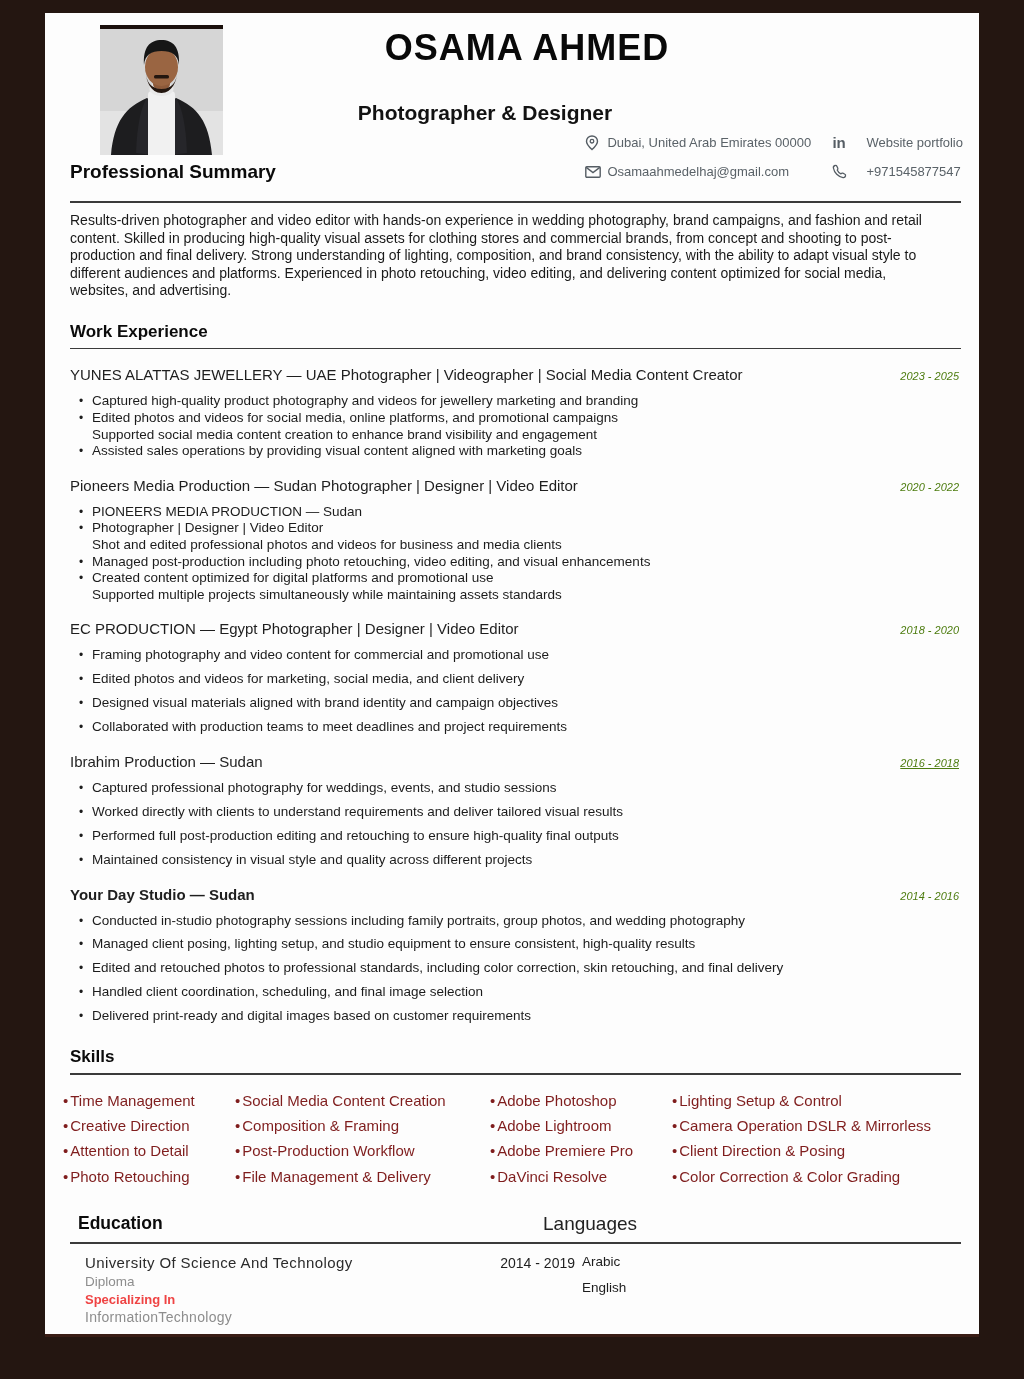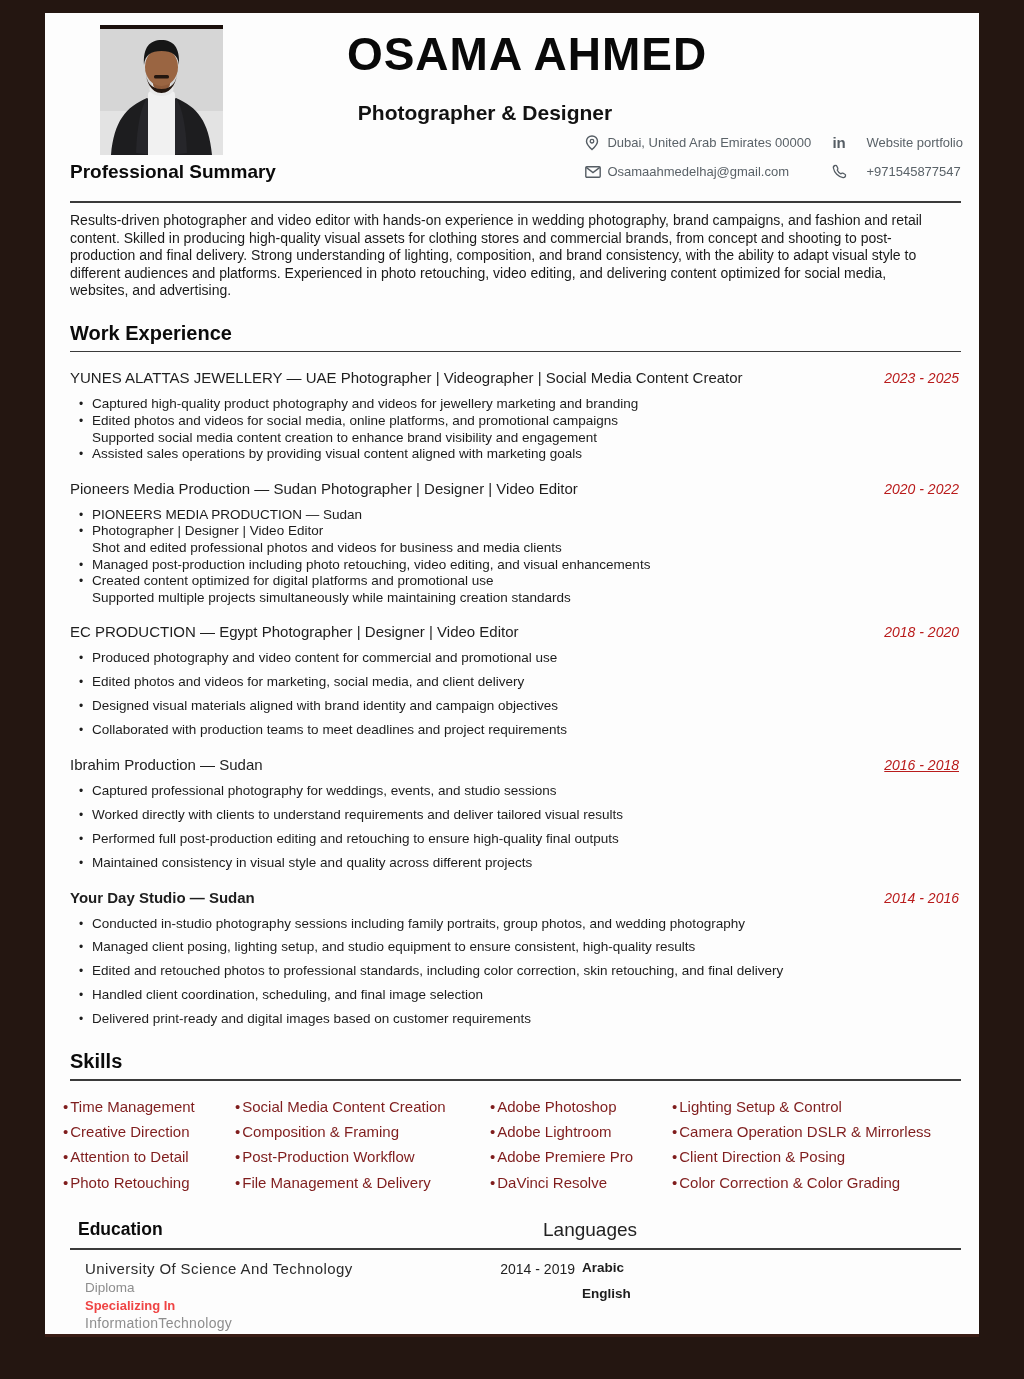--- a/index.html
+++ b/index.html
@@ -17,21 +17,21 @@
     width:934px;height:1324px;
     background:#fdfdfd;
     border-bottom:3px solid #3a1d16;
     box-sizing:border-box;
   }
   
   .header{position:relative;height:188px;}
   .avatar{position:absolute;left:55px;top:12px;width:123px;height:130px;display:block;}
   .name{
     position:absolute;left:150px;right:120px;top:14px;
-    text-align:center;font-size:46px;font-weight:700;letter-spacing:1px;color:#090909;
+    text-align:center;font-size:36px;font-weight:700;letter-spacing:1px;color:#090909;
     white-space:nowrap;
   }
   .subtitle{
     position:absolute;left:150px;right:204px;top:88px;
     text-align:center;font-size:21px;font-weight:700;color:#121212;
     white-space:nowrap;
   }
   .contact{
     position:absolute;right:16px;top:121px;
     display:grid;grid-template-columns:22px 225px 34px auto;
@@ -48,27 +48,27 @@
   .rule{height:2px;background:#3b3b3b;margin:0 18px 0 25px;}
   .rule.thin{height:1.5px;}
   
   .summary-text{
     margin:9px 40px 0 25px;
     font-size:14px;line-height:17.6px;color:#191919;
   }
   
   .section-heading{
     margin:22px 0 6px 25px;
-    font-size:20px;font-weight:700;color:#0b0b0b;
+    font-size:17px;font-weight:700;color:#0b0b0b;
   }
   .jobs{margin:0 20px 0 25px;}
   .job-header{display:flex;justify-content:space-between;align-items:baseline;margin-top:17px;gap:16px;}
   .job-title{font-size:15px;color:#1e1e1e;}
   .job-title.bold{font-weight:700;}
-  .job-dates{font-size:14px;font-style:italic;color:#b91c1c;white-space:nowrap;margin-left:12px;}
+  .job-dates{font-size:11px;font-style:italic;color:#4d7c0f;white-space:nowrap;margin-left:12px;}
   .job-dates.underlined{text-decoration:underline;}
   .job-bullets{margin-top:10px;}
   .bullet-line{display:flex;align-items:flex-start;font-size:13.5px;color:#1c1c1c;}
   .bullet-line .marker{width:22px;text-align:center;flex:0 0 22px;font-size:12px;}
   .bullet-line .marker.hidden{visibility:hidden;}
   .job-bullets.tight .bullet-line{line-height:16.6px;}
   .job-bullets.wide .bullet-line{line-height:16.6px;margin-bottom:7.4px;}
   
   .skills-grid{
     display:flex;margin:13px 10px 0 18px;
@@ -85,21 +85,21 @@
   .edu-heading{margin:0 0 8px 33px;font-size:17.5px;font-weight:700;color:#0b0b0b;width:465px;box-sizing:border-box;}
   .lang-heading{font-size:19px;font-weight:400;color:#222;}
   .edu-lang-body{display:flex;margin-top:10px;}
   .edu-col{width:465px;box-sizing:border-box;padding-left:40px;}
   .edu-row{display:flex;justify-content:space-between;align-items:baseline;width:490px;}
   .edu-school{font-size:15px;color:#2b2b2b;letter-spacing:0.4px;}
   .edu-dates{font-size:14px;color:#1f1f1f;white-space:nowrap;}
   .edu-degree{font-size:13.5px;color:#8d8d8d;margin-top:3px;}
   .edu-spec-label{font-size:13px;font-weight:700;color:#ef4444;margin-top:3px;}
   .edu-spec{font-size:14px;color:#8d8d8d;margin-top:2px;letter-spacing:0.3px;}
-  .lang-col{padding-left:72px;font-weight:bold;}
+  .lang-col{padding-left:72px;}
   .lang-item{font-size:13.5px;color:#1d1d1d;margin-bottom:11px;}
 </style>
 </head>
 <body>
 
 <div class="page">
 
   <div class="header">
 
     <svg class="avatar" viewBox="0 0 123 130" xmlns="http://www.w3.org/2000/svg">
@@ -208,33 +208,33 @@
           <div class="bullet-line">
             <span class="marker">•</span>
             <span class="txt">Managed post-production including photo retouching, video editing, and visual enhancements</span>
           </div>
           <div class="bullet-line">
             <span class="marker">•</span>
             <span class="txt">Created content optimized for digital platforms and promotional use</span>
           </div>
           <div class="bullet-line">
             <span class="marker hidden">•</span>
-            <span class="txt">Supported multiple projects simultaneously while maintaining creation standards</span>
+            <span class="txt">Supported multiple projects simultaneously while maintaining assets standards</span>
           </div>
         </div>
       </div>
       <div class="job-entry">
         <div class="job-header">
           <span class="job-title">EC PRODUCTION — Egypt Photographer | Designer | Video Editor</span>
           <span class="job-dates">2018 - 2020</span>
         </div>
         <div class="job-bullets wide">
           <div class="bullet-line">
             <span class="marker">•</span>
-            <span class="txt">Produced photography and video content for commercial and promotional use</span>
+            <span class="txt">Framing photography and video content for commercial and promotional use</span>
           </div>
           <div class="bullet-line">
             <span class="marker">•</span>
             <span class="txt">Edited photos and videos for marketing, social media, and client delivery</span>
           </div>
           <div class="bullet-line">
             <span class="marker">•</span>
             <span class="txt">Designed visual materials aligned with brand identity and campaign objectives</span>
           </div>
           <div class="bullet-line">

